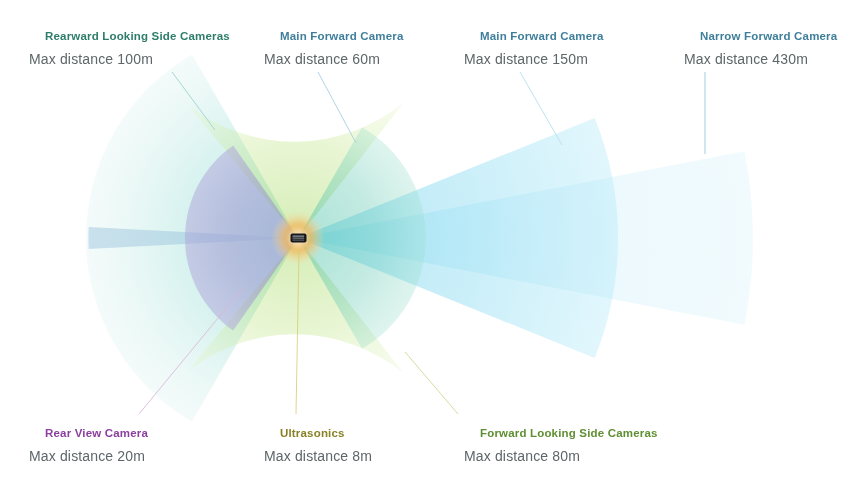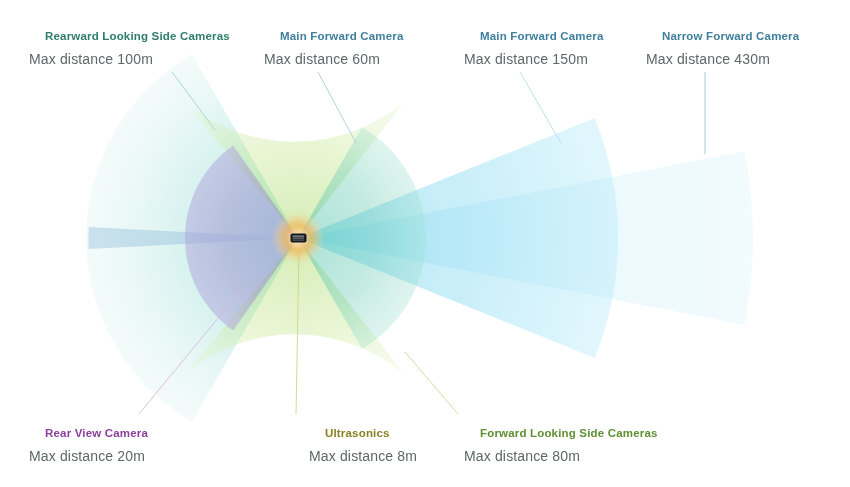--- a/index.html
+++ b/index.html
@@ -53,23 +53,23 @@
     line-height: 14px;
     color: #5d6668;
     margin: 0;
     padding-top: 9px;
   }
 
   
   #callout-rearward-side   { left: 29px;  top: 29px;  }
   #callout-wide-forward    { left: 264px; top: 29px;  }
   #callout-main-forward    { left: 464px; top: 29px;  }
-  #callout-narrow-forward  { left: 646px; top: 29px;  }
+  #callout-narrow-forward  { left: 684px; top: 29px;  }
   #callout-rear-view       { left: 29px;  top: 426px; }
-  #callout-ultrasonics     { left: 264px; top: 426px; margin-left: 45px; }
+  #callout-ultrasonics     { left: 264px; top: 426px; }
   #callout-forward-side    { left: 464px; top: 426px; }
 
   
   #watermark {
     position: absolute;
     right: 6px;
     bottom: 6px;
     width: 110px;
     height: 52px;
     opacity: 0.85;

